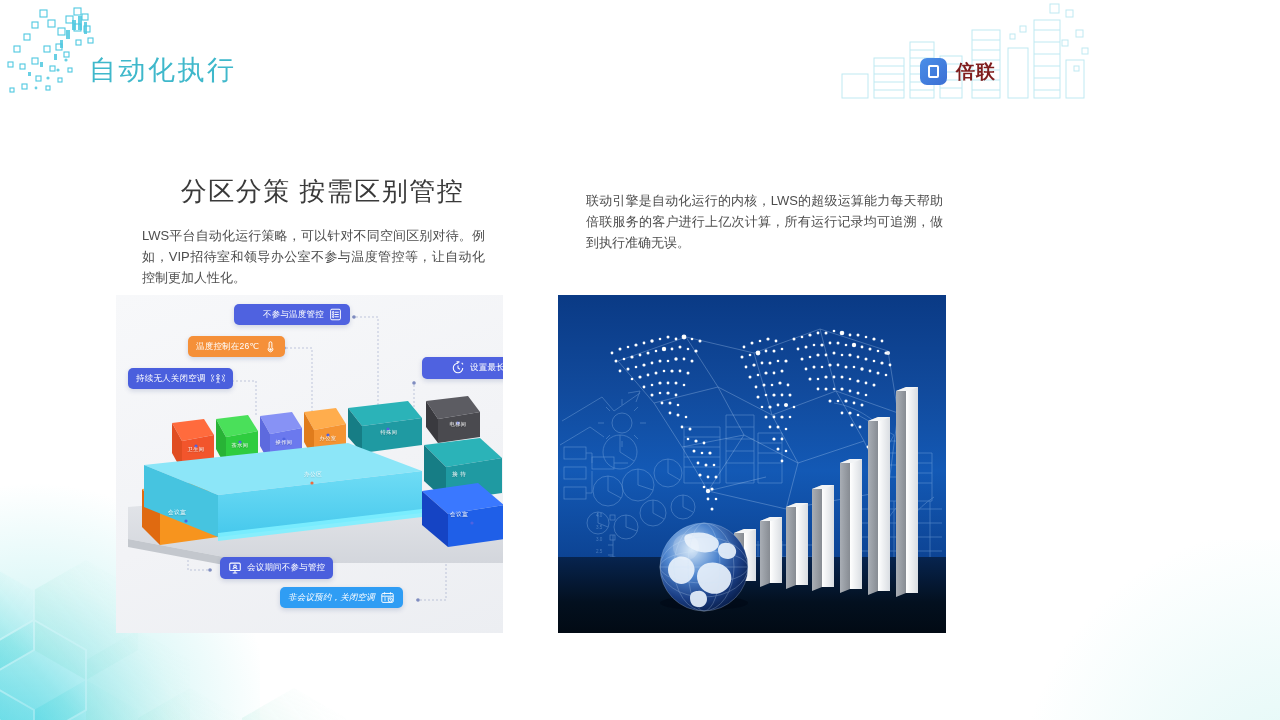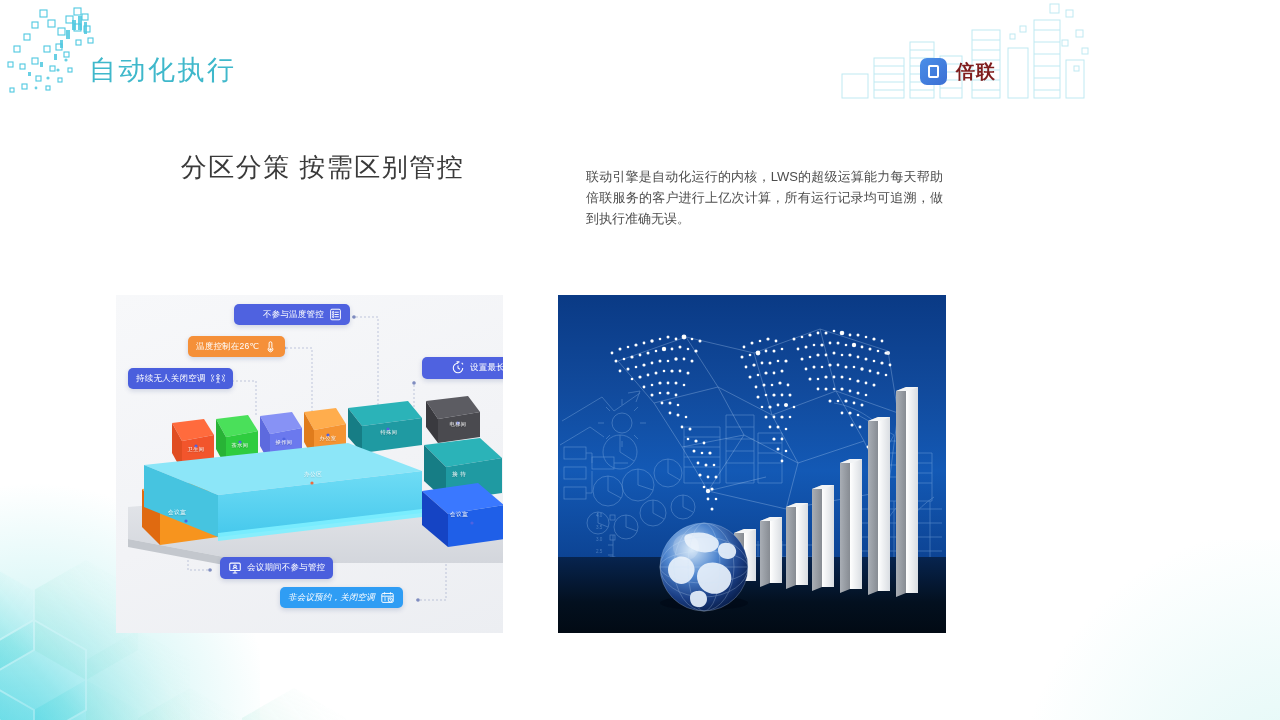--- a/index.html
+++ b/index.html
@@ -45,21 +45,21 @@
   .brand { position: absolute; right: 96px; top: 58px; display: flex; align-items: center; gap: 9px; }
   .brand-mark {
     width: 27px; height: 27px; border-radius: 7px;
     background: linear-gradient(140deg, #4b8fe8 0%, #3b6fd4 100%);
     display: flex; align-items: center; justify-content: center;
   }
   .brand-mark-inner { width: 11px; height: 13px; border: 2px solid #ffffff; border-radius: 2px; }
   .brand-name { font-size: 19px; color: #7f1d1d; font-weight: 700; letter-spacing: 1px; }
 
   
-  .col { position: absolute; }
+  .col { position: absolute; margin-top: 24px; }
   .col-left { left: 116px; top: 150px; width: 395px; }
   .col-right { left: 558px; top: 150px; width: 395px; }
 
   .col-heading {
     font-size: 26px; color: #3a3a3a; font-weight: 400;
     letter-spacing: 1.5px; text-align: center; white-space: nowrap;
   }
   .col-left .col-heading { padding-left: 18px; }
   .col-right .col-heading { padding-right: 10px; }
   .col-body {
@@ -246,20 +246,21 @@
     <div class="brand">
       <div class="brand-mark">
         <div class="brand-mark-inner"></div>
       </div>
       <div class="brand-name">倍联</div>
     </div>
   </div>
 
   <div class="col col-left">
     <div class="col-heading">分区分策  按需区别管控</div>
+    <div class="col-body">LWS平台自动化运行策略，可以针对不同空间区别对待。例如，VIP招待室和领导办公室不参与温度管控等，让自动化控制更加人性化。</div>
   </div>
 
   <div class="col col-right">
     <div class="col-body">联动引擎是自动化运行的内核，LWS的超级运算能力每天帮助倍联服务的客户进行上亿次计算，所有运行记录均可追溯，做到执行准确无误。</div>
   </div>
 
   <div class="figure-left">
 
     <svg class="fp-wire" viewBox="0 0 387 338">
       <g fill="none" stroke="#9aa4c8" stroke-width=".8" stroke-dasharray="2 2" opacity=".75">

